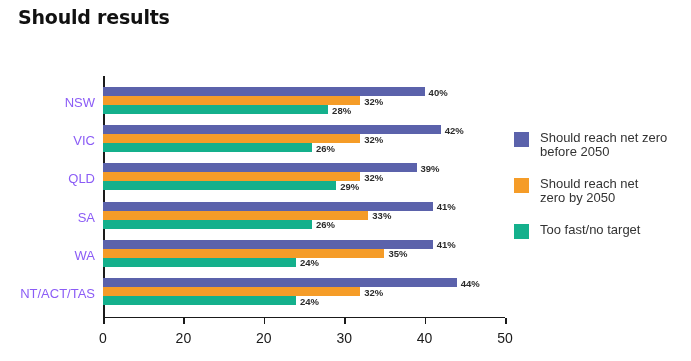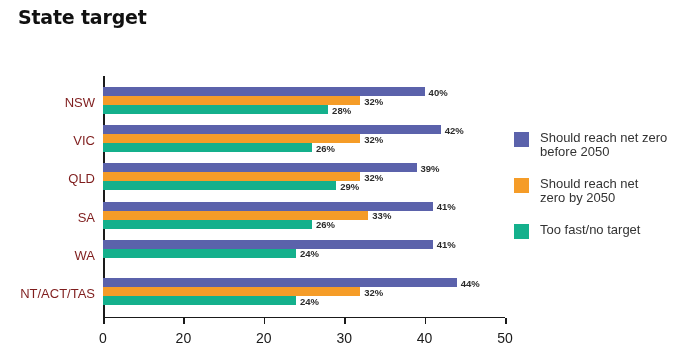--- a/index.html
+++ b/index.html
@@ -95,21 +95,21 @@
     color: #2b2b2b;
     white-space: nowrap;
     font-family: "Liberation Sans", sans-serif;
   }
 
   .cat-label {
     position: absolute;
     right: 103px;             
     text-align: right;
     font-size: 13px;
-    color: #7f1d1d;
+    color: #8b5cf6;
     white-space: nowrap;
     font-family: "Liberation Sans", sans-serif;
   }
 
   
   #legend {
     position: absolute;
     left: 514px;
     top: 131px;
     width: 170px;
@@ -130,21 +130,21 @@
     font-size: 13px;
     line-height: 14px;
     color: #333333;
     font-family: "Liberation Sans", sans-serif;
     white-space: pre-line;
   }
 </style>
 </head>
 <body>
 
-<div id="chart-title">State target</div>
+<div id="chart-title">Should results</div>
 
 <div id="plot-area">
   <div id="y-axis-line"></div>
   <div id="x-axis-line"></div>
   <div id="x-ticks">
       <div class="x-tick" style="left: 0px;"></div>
       <div class="x-tick-label" style="left: 0px;">0</div>
       <div class="x-tick" style="left: 80.4px;"></div>
       <div class="x-tick-label" style="left: 80.4px;">20</div>
       <div class="x-tick" style="left: 160.8px;"></div>
@@ -212,20 +212,24 @@
           <div class="bar" style="width: 209.04px; background: rgb(20, 176, 140);"></div>
           <span class="bar-value" style="left: 213.04px;">26%</span>
         </div>
       </div>
       <div class="bar-group" style="top: 163.8px;">
         <div class="bar-row">
           <div class="bar" style="width: 329.64px; background: rgb(91, 98, 171);"></div>
           <span class="bar-value" style="left: 333.64px;">41%</span>
         </div>
         <div class="bar-row">
+          <div class="bar" style="width: 281.4px; background: rgb(245, 156, 40);"></div>
+          <span class="bar-value" style="left: 285.4px;">35%</span>
+        </div>
+        <div class="bar-row">
           <div class="bar" style="width: 192.96px; background: rgb(20, 176, 140);"></div>
           <span class="bar-value" style="left: 196.96px;">24%</span>
         </div>
       </div>
       <div class="bar-group" style="top: 202px;">
         <div class="bar-row">
           <div class="bar" style="width: 353.76px; background: rgb(91, 98, 171);"></div>
           <span class="bar-value" style="left: 357.76px;">44%</span>
         </div>
         <div class="bar-row">

